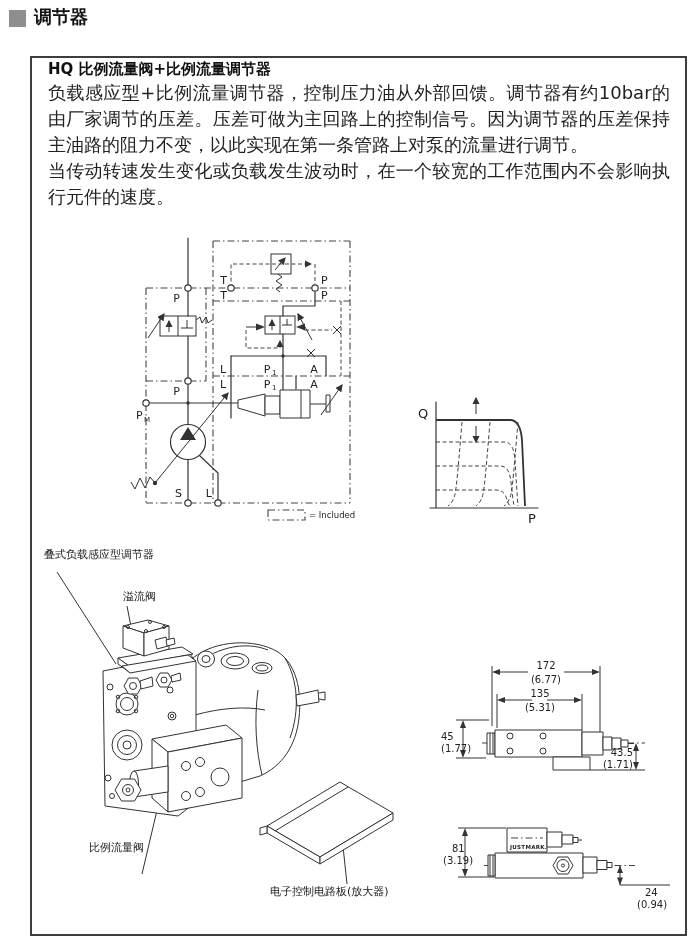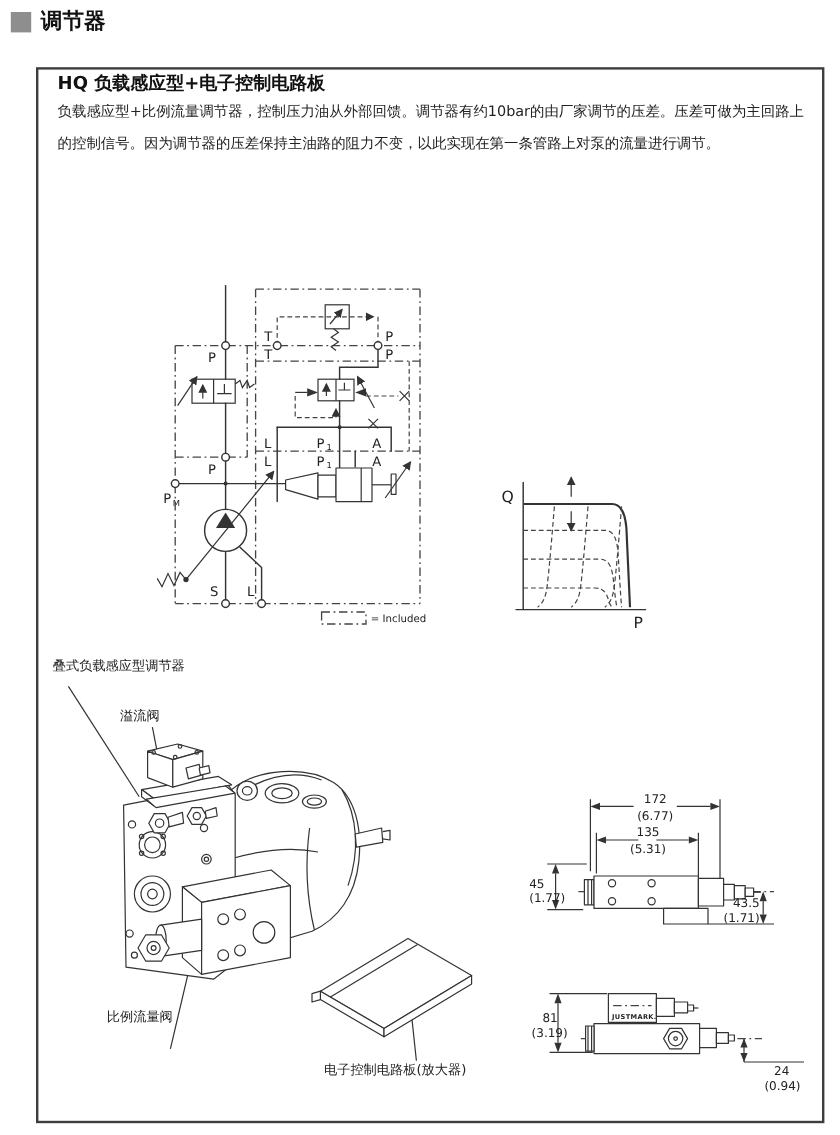--- a/index.html
+++ b/index.html
@@ -3,21 +3,21 @@
 <meta charset="utf-8">
 <style>
   html,body{margin:0;padding:0;background:#ffffff;}
   .page{position:relative;width:700px;height:946px;background:#ffffff;overflow:hidden;
         font-family:"DejaVu Sans","Liberation Sans",sans-serif;color:#1c1c1c;}
   .hdr{position:absolute;left:0;top:0;width:632px;height:40px;}
   .hdr-sq{position:absolute;left:9px;top:10px;width:17px;height:17px;background:#8e8e8e;}
   .hdr-title{position:absolute;left:34px;top:5px;font-size:18px;font-weight:bold;color:#111;}
   .panel{position:absolute;left:30px;top:56px;width:653px;height:876px;border:2px solid #3d3d3d;background:#fff;}
   .panel-title{position:absolute;left:48px;top:60px;font-size:15px;font-weight:bold;color:#111;}
-  .body-text{position:absolute;left:48px;top:80px;width:622px;font-size:12px;line-height:26px;color:#222;}
+  .body-text{position:absolute;left:48px;top:80px;width:622px;font-size:18px;line-height:26px;color:#222;}
   .body-text p{margin:0;text-align:justify;}
   .callout{position:absolute;font-size:11px;color:#222;white-space:nowrap;}
   svg{position:absolute;overflow:visible;}
   .ln{stroke:#333;stroke-width:1.2;fill:none;stroke-linecap:round;}
   .ln2{stroke:#333;stroke-width:1;fill:none;}
   .dd{stroke:#444;stroke-width:1.1;fill:none;stroke-dasharray:7 3 1.5 3;}
   .da{stroke:#444;stroke-width:1;fill:none;stroke-dasharray:4 2.5;}
   .port{fill:#fff;stroke:#333;stroke-width:1.2;}
   .dot{fill:#333;stroke:none;}
   .lbl{font-family:"DejaVu Sans",sans-serif;font-size:11px;fill:#222;}
@@ -32,24 +32,25 @@
 
 <div class="page">
 
   <div class="hdr">
     <div class="hdr-sq"></div>
     <div class="hdr-title">调节器</div>
   </div>
 
   <div class="panel"></div>
 
-  <div class="panel-title">HQ 负载感应型+电子控制电路板</div>
+  <div class="panel-title">HQ 比例流量阀+比例流量调节器</div>
 
   <div class="body-text">
     <p>负载感应型+比例流量调节器，控制压力油从外部回馈。调节器有约10bar的由厂家调节的压差。压差可做为主回路上的控制信号。因为调节器的压差保持主油路的阻力不变，以此实现在第一条管路上对泵的流量进行调节。</p>
+    <p>当传动转速发生变化或负载发生波动时，在一个较宽的工作范围内不会影响执行元件的速度。</p>
   </div>
 
   <svg style="left:128px;top:226px" width="248" height="310" viewBox="0 0 248 310">
     <defs>
       <marker id="arr" viewBox="0 0 10 10" refX="8.5" refY="5" markerWidth="7.5" markerHeight="7.5" orient="auto-start-reverse">
         <path d="M0,0 L10,5 L0,10 Z" fill="#333"></path>
       </marker>
     </defs>
 
     <g>
@@ -187,21 +188,21 @@
       <path class="da" d="M20,104 H80 C88,104 90,110 91,114 C92,117 93,119 94,120"></path>
       <path class="da" d="M46,36 C44,60 42,85 40,102 C39,112 36,117 32,120"></path>
       <path class="da" d="M74,36 C72,60 70,85 68,102 C67,112 64,117 60,120"></path>
       <path class="da" d="M102,36 C100,60 98,85 96,102 C95,112 92,117 88,120"></path>
     </g>
     <text x="2" y="32" font-size="13" fill="#222">Q</text>
     <text x="112" y="137" font-size="13" fill="#222">P</text>
   </svg>
 
   <div class="callout" style="left:44px;top:547px">叠式负载感应型调节器</div>
-  <div class="callout" style="left:100px;top:589px">溢流阀</div>
+  <div class="callout" style="left:123px;top:589px">溢流阀</div>
   <div class="callout" style="left:89px;top:840px">比例流量阀</div>
   <div class="callout" style="left:270px;top:884px">电子控制电路板(放大器)</div>
 
   <svg style="left:30px;top:540px" width="410" height="395" viewBox="0 0 410 395">
     <g>
       <path class="ln2" d="M27,32 L86,124"></path>
       <path class="ln2" d="M97,66 L104,102"></path>
       <path class="ln2" d="M112,334 L132,249"></path>
       <path class="ln2" d="M317,344 L312,297"></path>
     </g>

